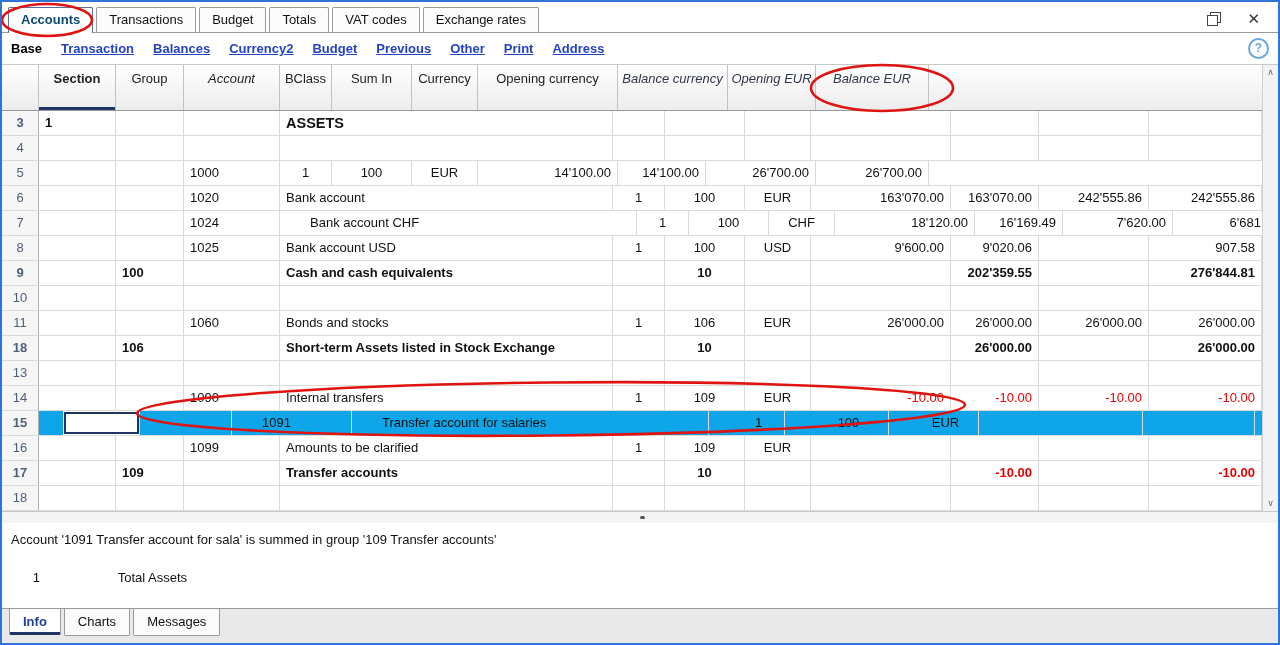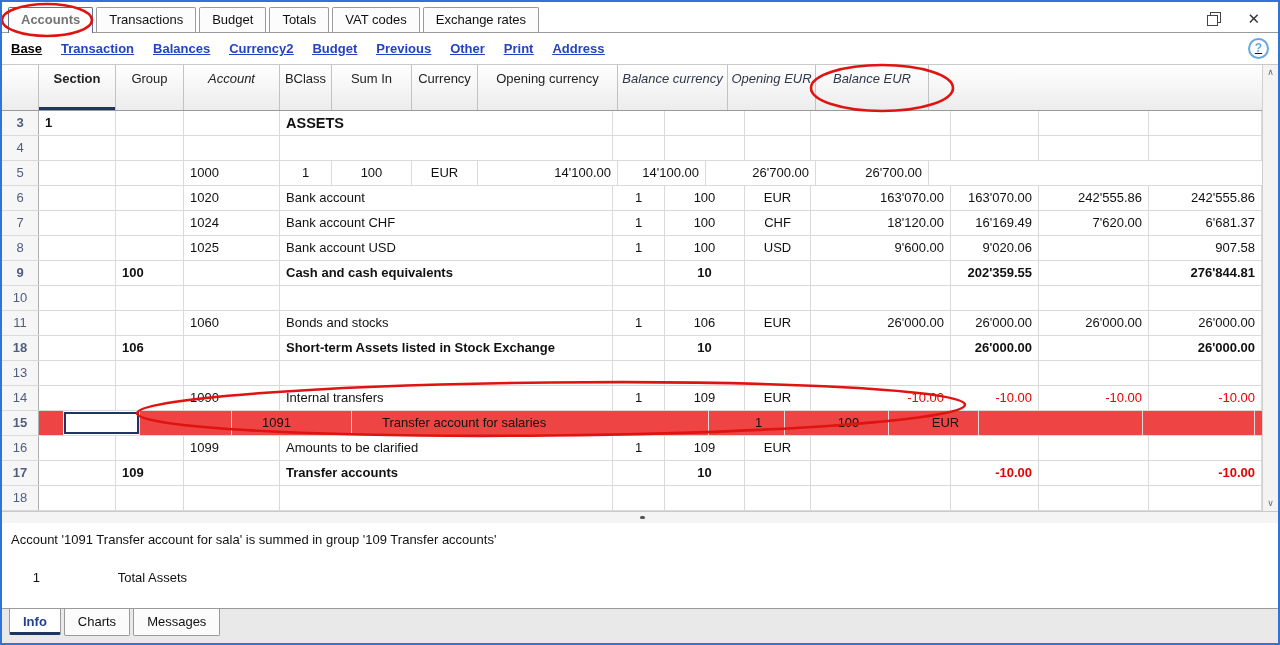--- a/index.html
+++ b/index.html
@@ -8,27 +8,27 @@
     border:2px solid #2f74d8;background:#fff;overflow:hidden;
     font-family:"Liberation Sans",sans-serif;font-size:13px;color:#111;
   }
   
   .tabstrip{display:flex;align-items:flex-end;padding:5px 6px 0 6px;border-bottom:1px solid #9a9a9a;height:31px;box-sizing:border-box;background:#fff;}
   .main-tab{
     border:1px solid #9a9a9a;border-bottom:none;border-radius:2px 2px 0 0;
     background:#fcfcfc;padding:4px 12px 5px;margin-right:3px;cursor:default;white-space:nowrap;
   }
   .main-tab.active{
-    background:#fff;border-color:#5f6f9a;font-weight:bold;color:#737373;
+    background:#fff;border-color:#5f6f9a;font-weight:bold;color:#0c4a6e;
     margin-bottom:-1px;padding-bottom:6px;
   }
   .win-controls{margin-left:auto;display:flex;align-items:center;gap:26px;padding-right:12px;margin-bottom:6px;}
   .close-glyph{font-size:15px;color:#333;line-height:14px;}
   
-  .linkbar{display:flex;align-items:center;gap:19px;padding:0 9px;height:31px;background:#fff;text-decoration:underline;}
+  .linkbar{display:flex;align-items:center;gap:19px;padding:0 9px;height:31px;background:#fff;}
   .base-label{font-weight:bold;color:#000;}
   .vlink{color:#2443c4;font-weight:bold;text-decoration:underline;cursor:pointer;white-space:nowrap;}
   .help-icon{
     margin-left:auto;width:17px;height:17px;border-radius:50%;border:2px solid #69a7e0;
     color:#69a7e0;font-weight:bold;font-size:12px;text-align:center;line-height:17px;cursor:pointer;
   }
   
   .table-area{position:relative;height:446px;border-top:1px solid #c9c9c9;}
   .grid{position:absolute;left:0;top:0;right:16px;bottom:0;}
   .grid-header{display:flex;height:46px;box-sizing:border-box;background:linear-gradient(#ffffff,#ececec);border-bottom:1px solid #9a9a9a;}
@@ -47,21 +47,21 @@
   }
   .rownum{
     box-sizing:border-box;width:37px;flex:none;background:#f6f6f6;color:#4f5d7e;
     text-align:center;border-right:1px solid #aeaeae;line-height:24px;cursor:pointer;
   }
   .align-left{text-align:left}.align-center{text-align:center}.align-right{text-align:right}
   .trow.group{font-weight:bold;}
   .trow.title{font-weight:bold;}
   .trow.title .c-description{font-size:14.5px;}
   .trow.neg .money{color:#e60000;}
-  .trow.selected{background:#ef4444;gap:24px;}
+  .trow.selected{background:#0ea5e9;gap:24px;}
   .trow.selected .rownum{font-weight:bold;}
   .cell.focused{background:#fff;outline:2px solid #1e3564;outline-offset:-3px;}
   
   .vscroll{
     position:absolute;right:0;top:0;bottom:0;width:16px;background:#f3f3f3;
     border-left:1px solid #d0d0d0;display:flex;flex-direction:column;justify-content:space-between;
     align-items:center;box-sizing:border-box;padding:3px 0;
   }
   .scroll-arrow{color:#6b6b6b;font-size:9px;line-height:9px;cursor:pointer;}
   
@@ -189,21 +189,21 @@
             <div class="cell c-opening_currency align-right money" style="width: 140px; flex: 0 0 auto;">163'070.00</div>
             <div class="cell c-opening_eur align-right money" style="width: 88px; flex: 0 0 auto;">163'070.00</div>
             <div class="cell c-balance_currency align-right money" style="width: 110px; flex: 0 0 auto;">242'555.86</div>
             <div class="cell c-balance_eur align-right money" style="width: 113px; flex: 0 0 auto;">242'555.86</div>
           </div>
           <div class="trow">
             <div class="rownum">7</div>
             <div class="cell c-section align-left" style="width: 77px; flex: 0 0 auto;"></div>
             <div class="cell c-group align-left" style="width: 68px; flex: 0 0 auto;"></div>
             <div class="cell c-account align-left" style="width: 96px; flex: 0 0 auto;">1024</div>
-            <div class="cell c-description align-left" style="width: 333px; flex: 0 0 auto;">Bank account CHF</div>
+            <div class="cell c-description align-left" style="width: 333px; flex: 0 0 auto; margin-left: 24px;">Bank account CHF</div>
             <div class="cell c-bclass align-center" style="width: 52px; flex: 0 0 auto;">1</div>
             <div class="cell c-sumin align-center" style="width: 80px; flex: 0 0 auto;">100</div>
             <div class="cell c-currency align-center" style="width: 66px; flex: 0 0 auto;">CHF</div>
             <div class="cell c-opening_currency align-right money" style="width: 140px; flex: 0 0 auto;">18'120.00</div>
             <div class="cell c-opening_eur align-right money" style="width: 88px; flex: 0 0 auto;">16'169.49</div>
             <div class="cell c-balance_currency align-right money" style="width: 110px; flex: 0 0 auto;">7'620.00</div>
             <div class="cell c-balance_eur align-right money" style="width: 113px; flex: 0 0 auto;">6'681.37</div>
           </div>
           <div class="trow">
             <div class="rownum">8</div>

